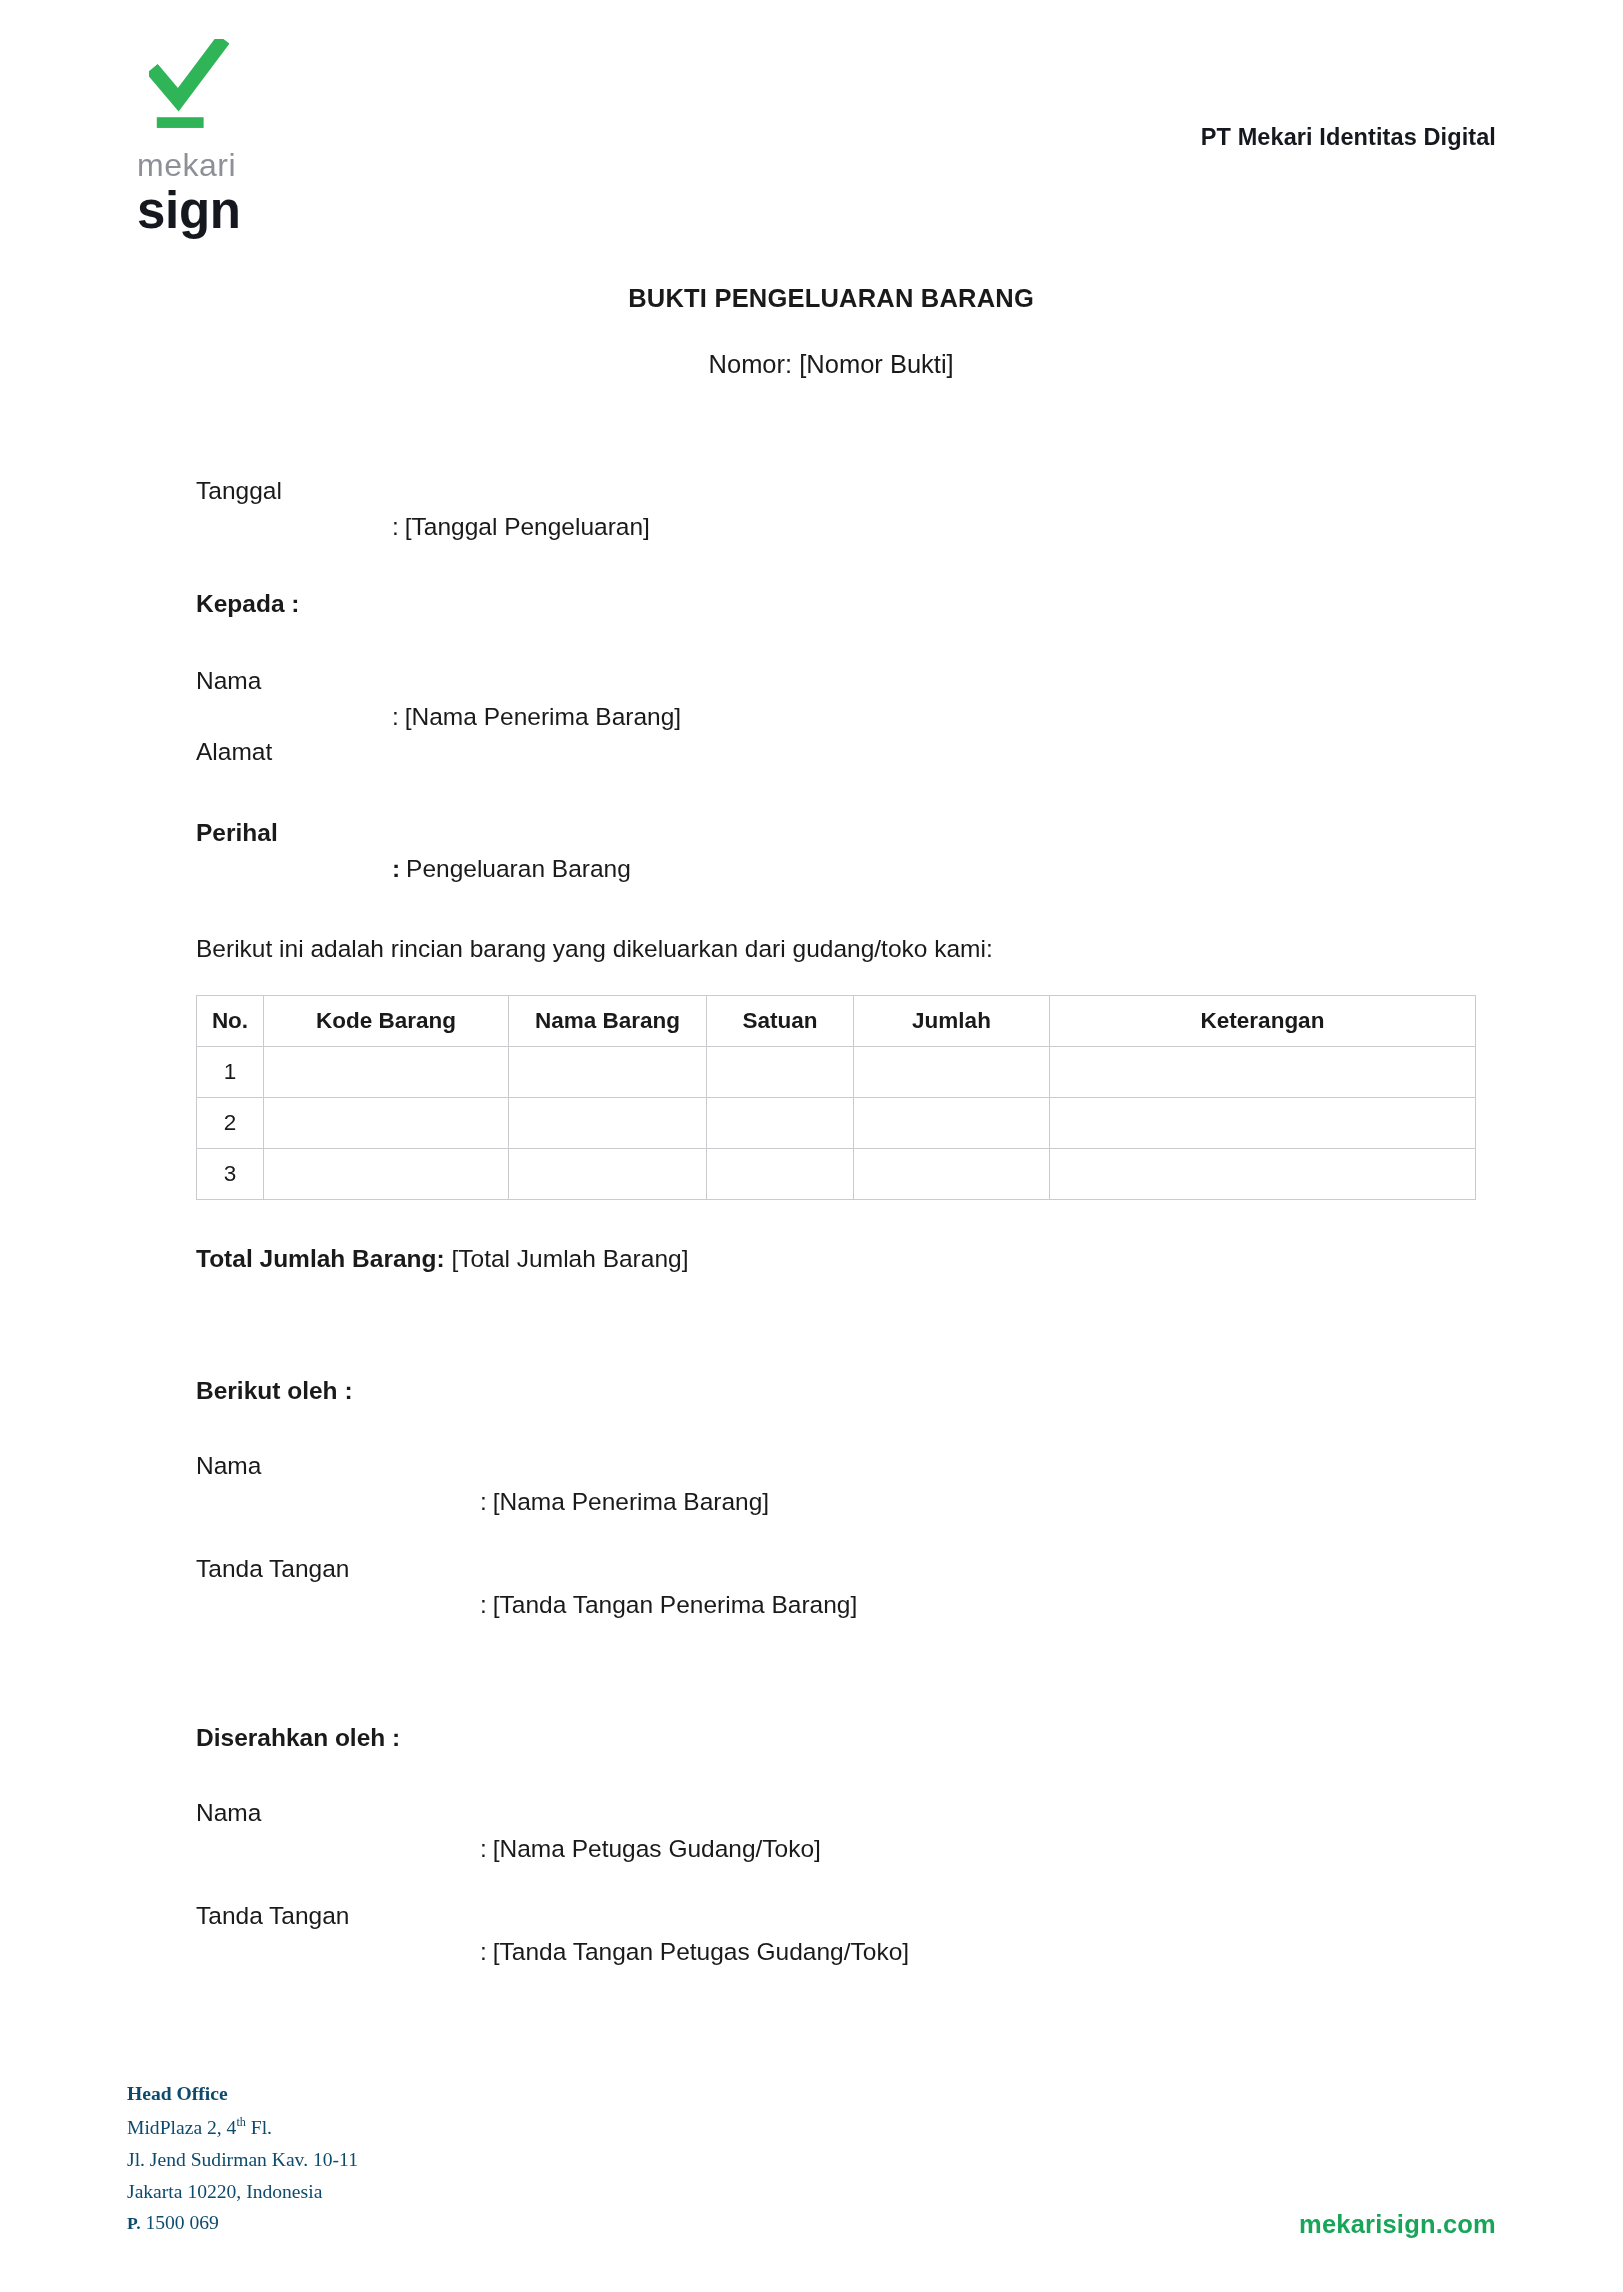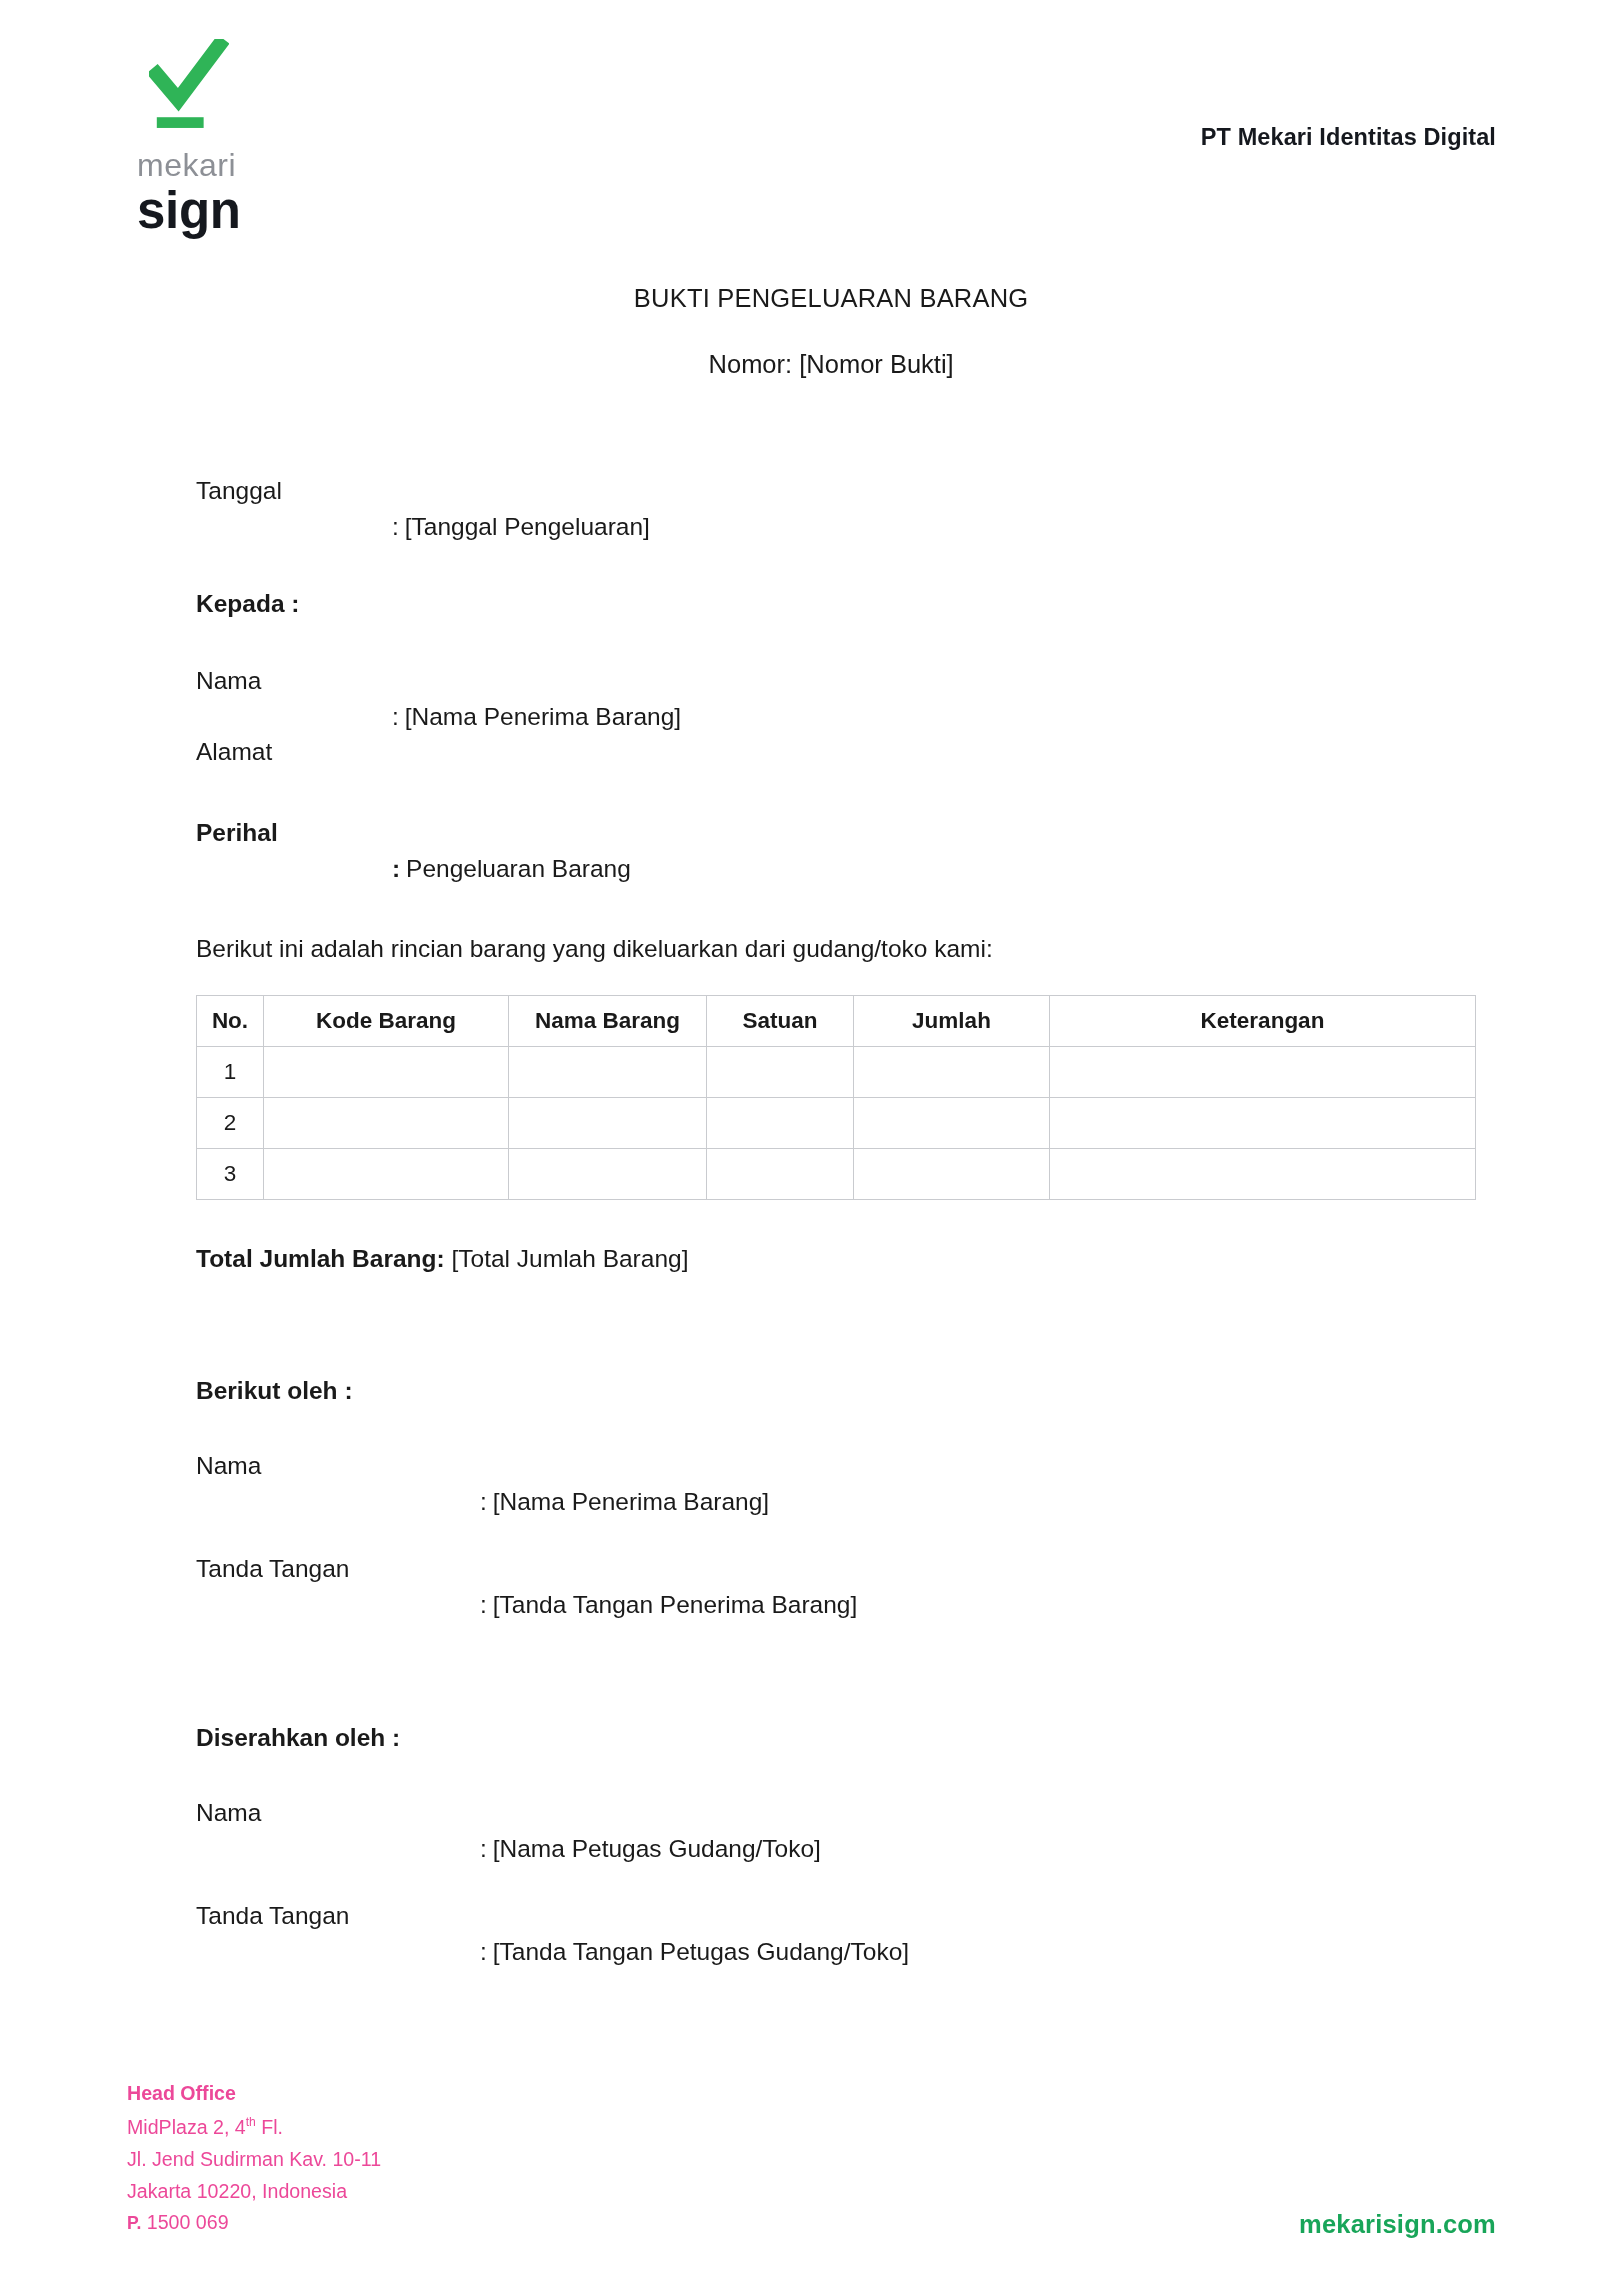--- a/index.html
+++ b/index.html
@@ -80,21 +80,21 @@
     position: absolute;
     left: 0;
     right: 0;
     top: 284px;
     padding: 0 147px 0 196px;
     box-sizing: border-box;
   }
   .doc-title {
     text-align: center;
     font-size: 25.5px;
-    font-weight: normal;
+    font-weight: bold;
     letter-spacing: 0.2px;
     margin: 0 0 7.8px 0;
     padding-right: 9.8px;
   }
   .doc-subtitle {
     text-align: center;
     font-size: 25.5px;
     font-weight: 400;
     margin: 37px 0 0 0;
     padding-right: 9.8px;
@@ -171,21 +171,22 @@
     bottom: 54px;
     padding: 0 127px 0 127px;
     box-sizing: border-box;
     display: flex;
     align-items: flex-end;
     justify-content: space-between;
   }
   .footer-left {
     font-size: 19.6px;
     line-height: 1.62;
-    color: #ec4899;
+    color: #0c4a6e;
+    font-family: Liberation Serif, serif;
   }
   .footer-left .ho {
     font-weight: bold;
     font-size: 19.6px;
     margin-bottom: 2px;
   }
   .footer-left .pnum .pl {
     font-weight: bold;
     font-size: 17.6px;
   }

